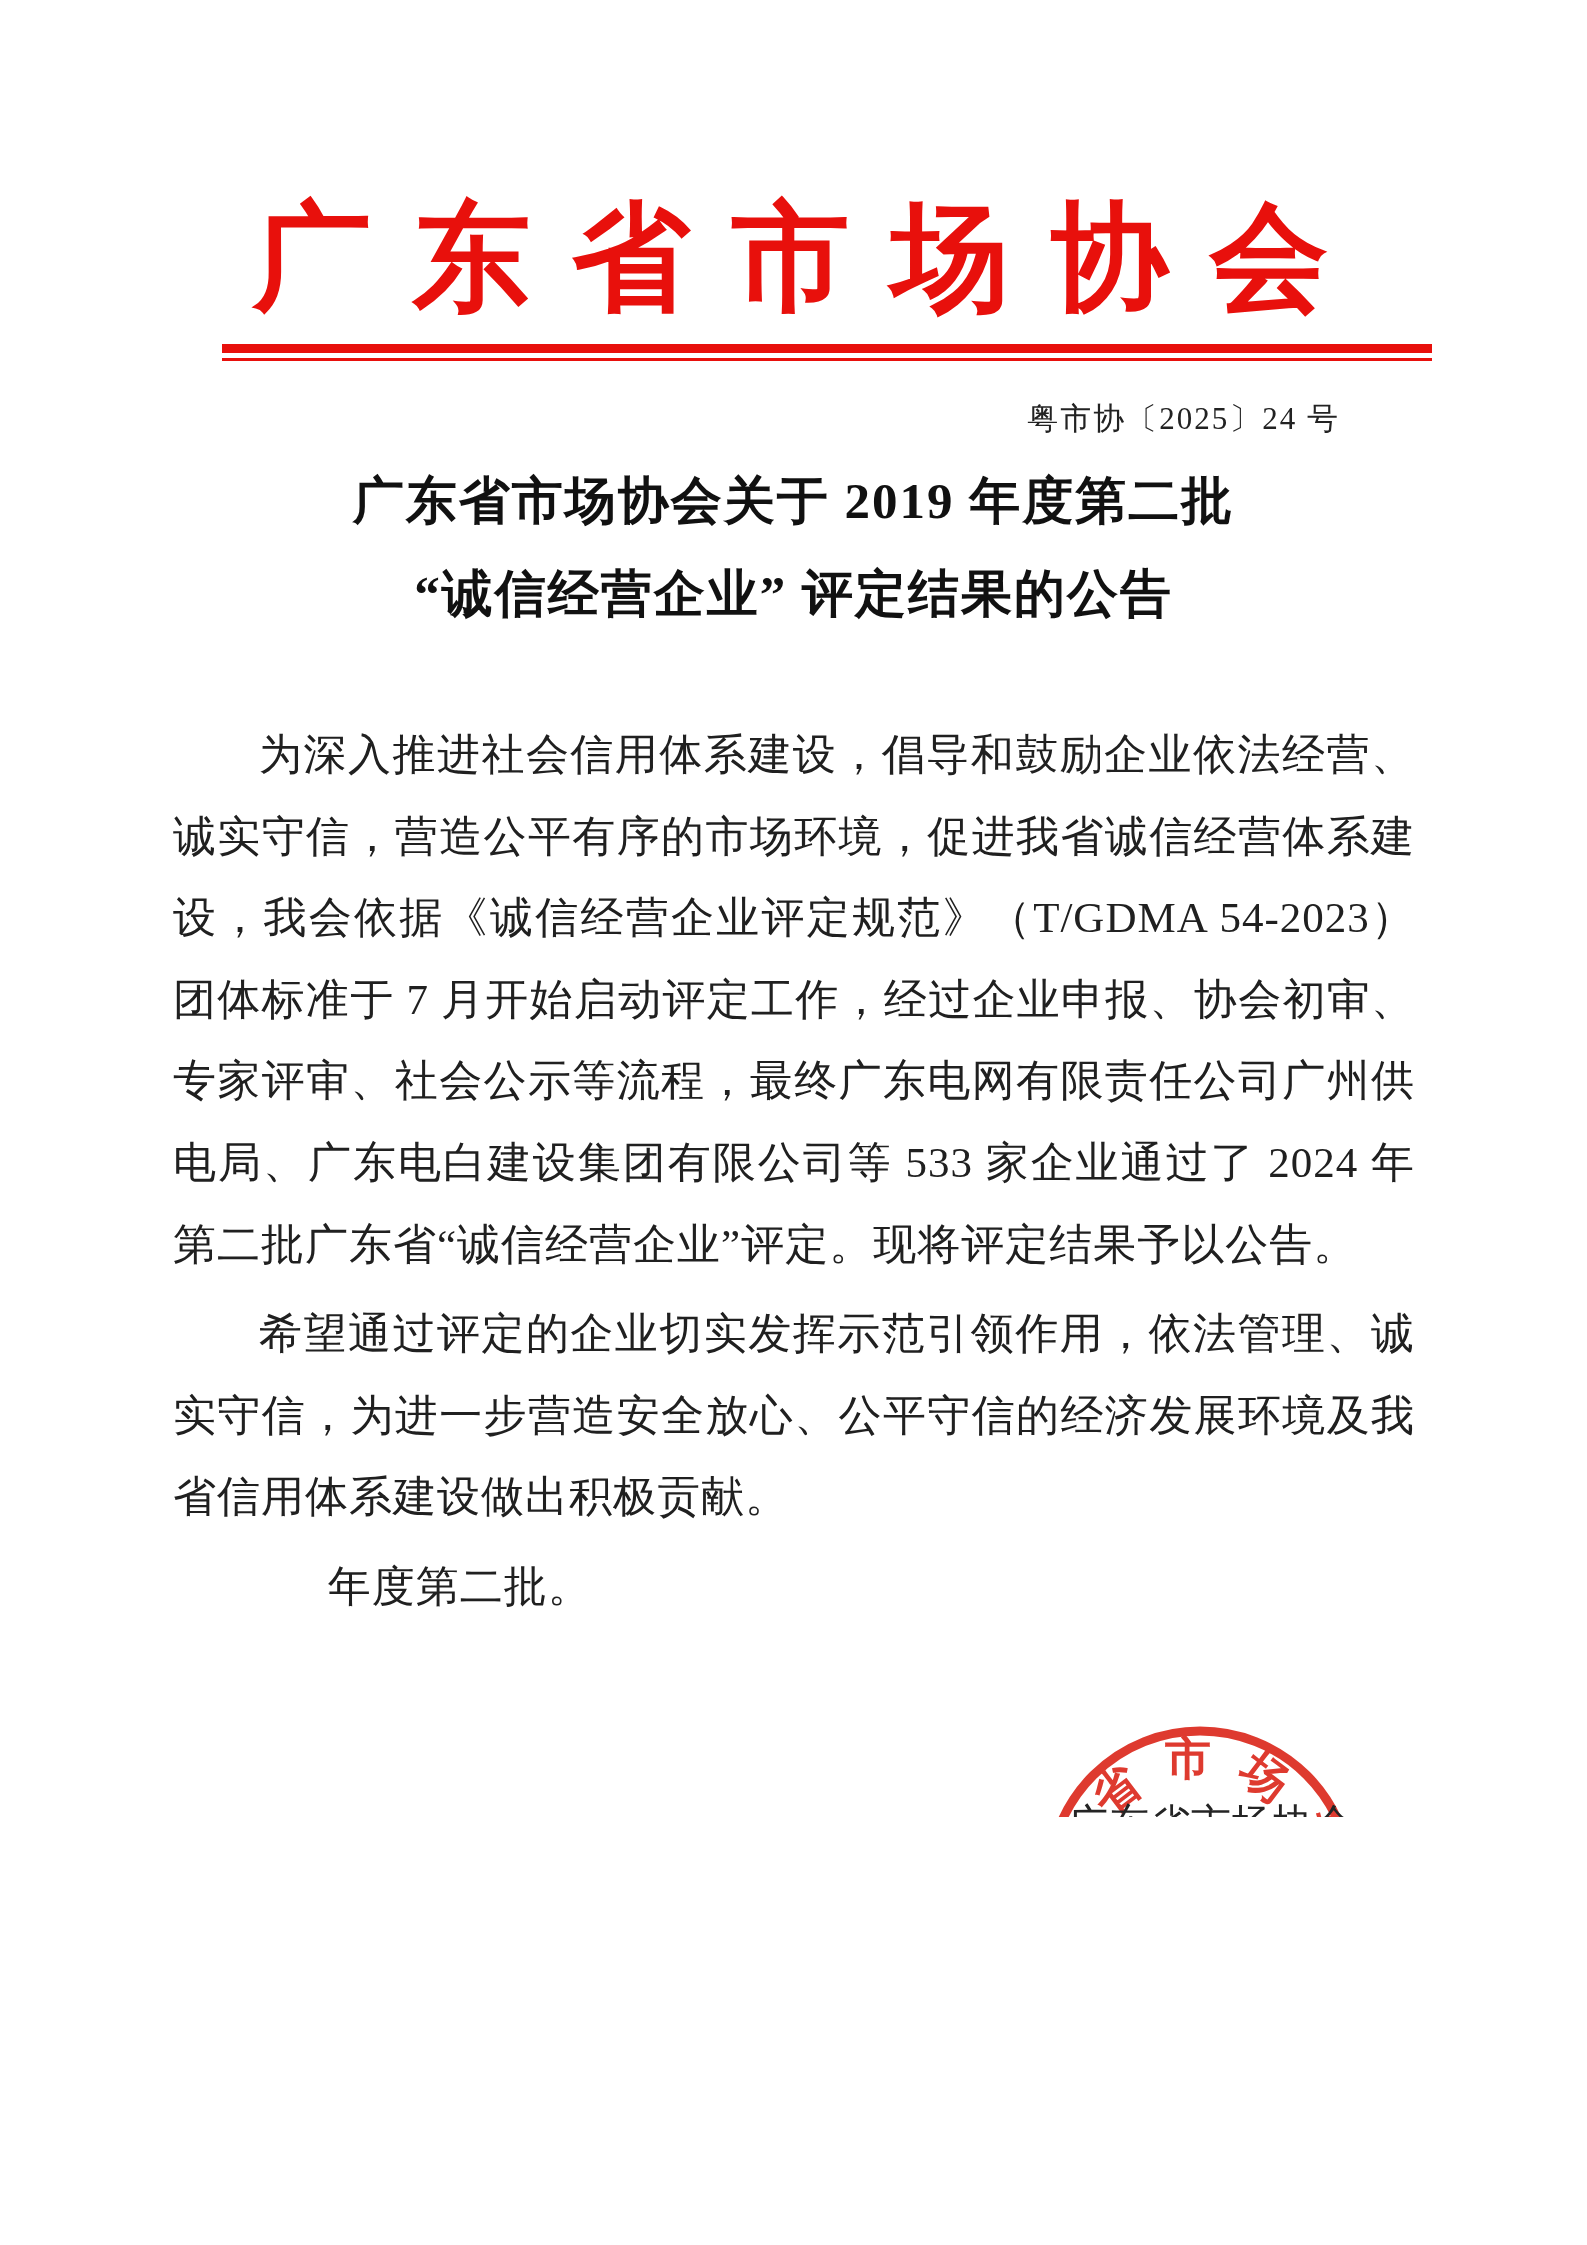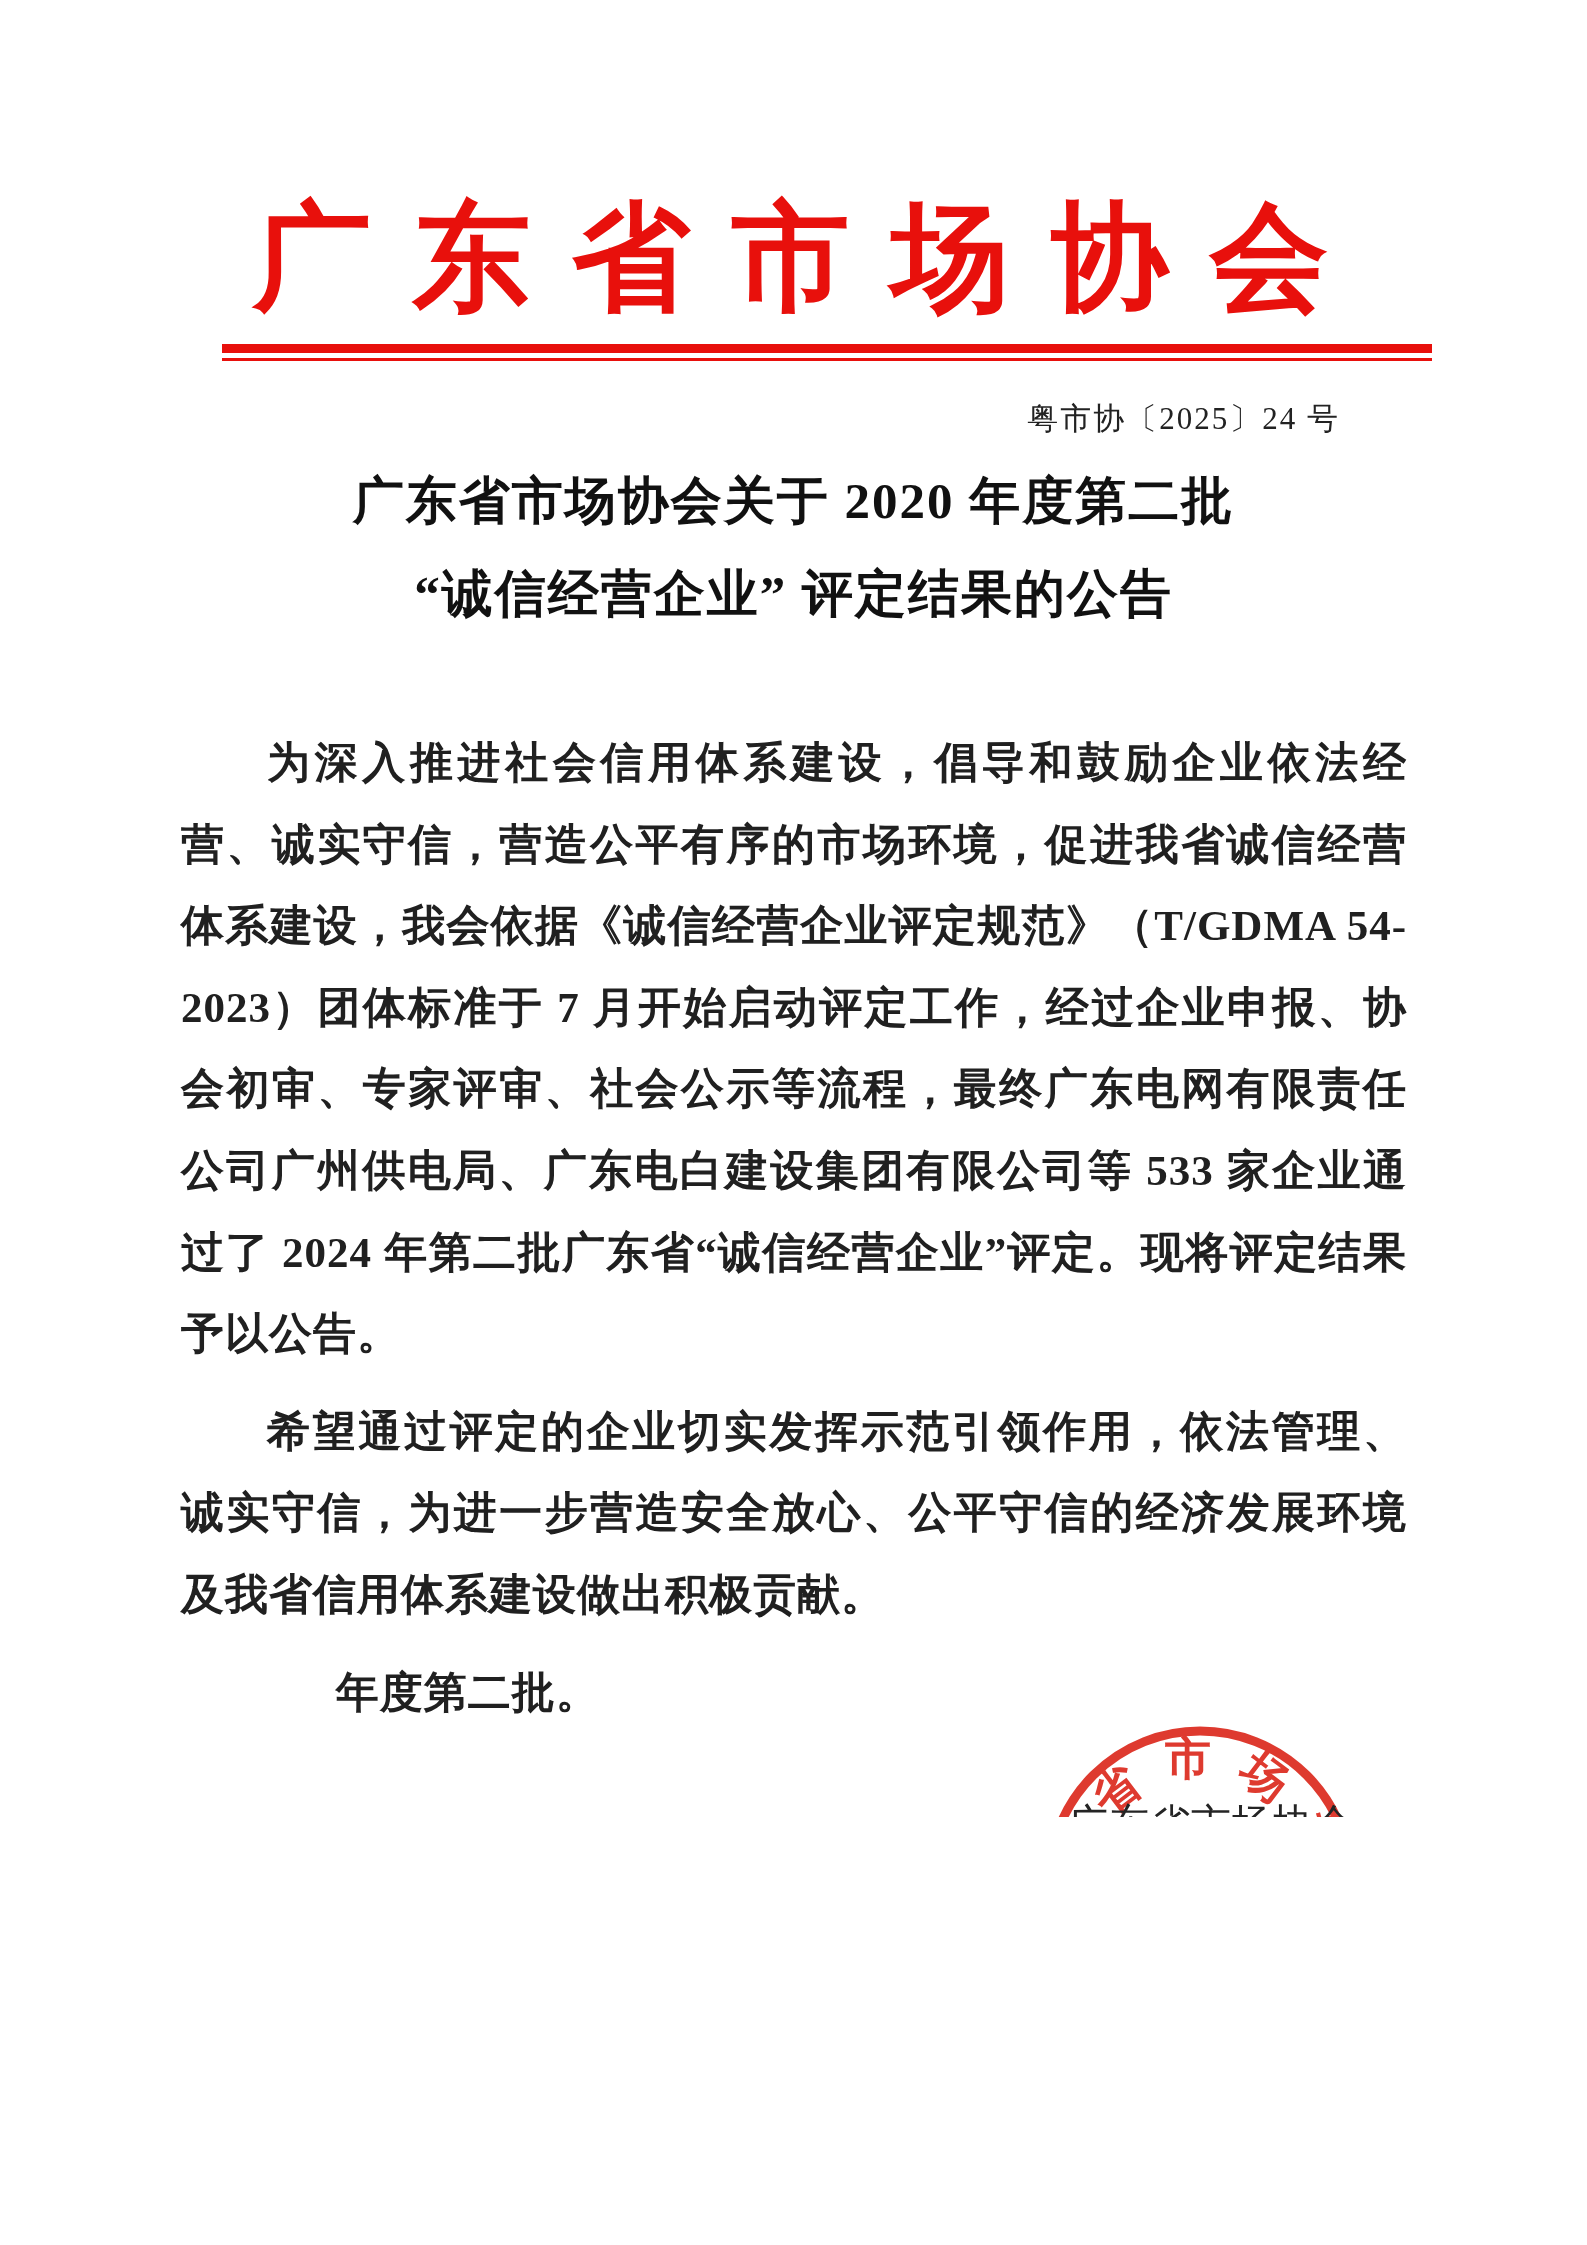--- a/index.html
+++ b/index.html
@@ -46,21 +46,21 @@
   }
   
   .body-text{
     position:absolute;top:706px;left:165px;width:1258px;
     font-size:43px;
     line-height:81.6px;
     letter-spacing:1px;
     text-align:justify;
     color:#202020;
   }
-  .body-text p{margin:16px;text-indent:2em;font-weight:bold;}
+  .body-text p{margin:8px;text-indent:2em;}
   .body-text p.closing{text-indent:3.6em;}
   
   .seal-svg{
     position:absolute;left:1040px;top:1722px;width:320px;height:320px;
     opacity:0.92;
   }
   .signature{
     position:absolute;left:1068px;top:1796px;
     font-size:40px;
     letter-spacing:1px;
@@ -85,21 +85,21 @@
   <div class="org-header">广 东 省 市 场 协 会</div>
 
   <div class="red-rule">
     <div class="rule-thick"></div>
     <div class="rule-thin"></div>
   </div>
 
   <div class="doc-number">粤市协〔2025〕24 号</div>
 
   <div class="doc-title">
-    <div>广东省市场协会关于 2020 年度第二批</div>
+    <div>广东省市场协会关于 2019 年度第二批</div>
     <div>“诚信经营企业” 评定结果的公告</div>
   </div>
 
   <div class="body-text">
     <p>为深入推进社会信用体系建设，倡导和鼓励企业依法经营、诚实守信，营造公平有序的市场环境，促进我省诚信经营体系建设，我会依据《诚信经营企业评定规范》（T/GDMA 54-2023）团体标准于 7 月开始启动评定工作，经过企业申报、协会初审、专家评审、社会公示等流程，最终广东电网有限责任公司广州供电局、广东电白建设集团有限公司等 533 家企业通过了 2024 年第二批广东省“诚信经营企业”评定。现将评定结果予以公告。</p>
     <p>希望通过评定的企业切实发挥示范引领作用，依法管理、诚实守信，为进一步营造安全放心、公平守信的经济发展环境及我省信用体系建设做出积极贡献。</p>
     <p class="closing">年度第二批。</p>
   </div>
 
   <svg class="seal-svg" viewBox="0 0 320 320" xmlns="http://www.w3.org/2000/svg">

